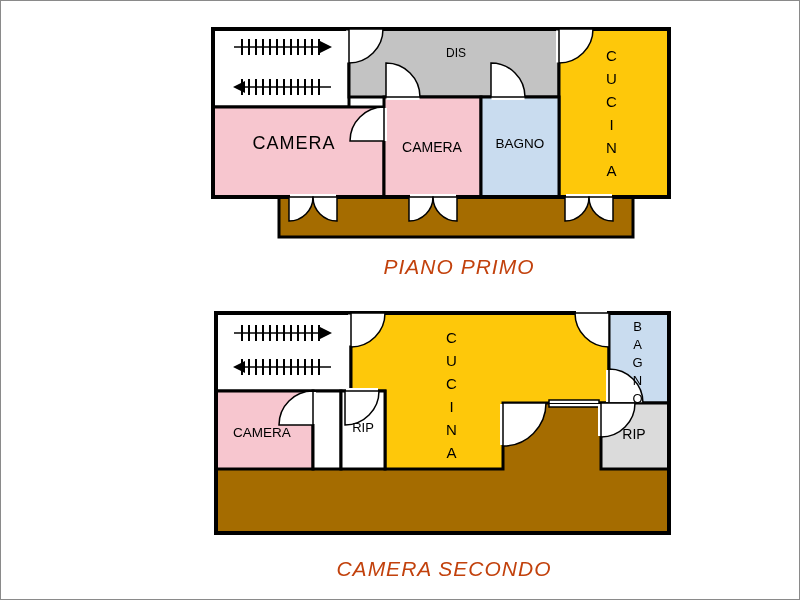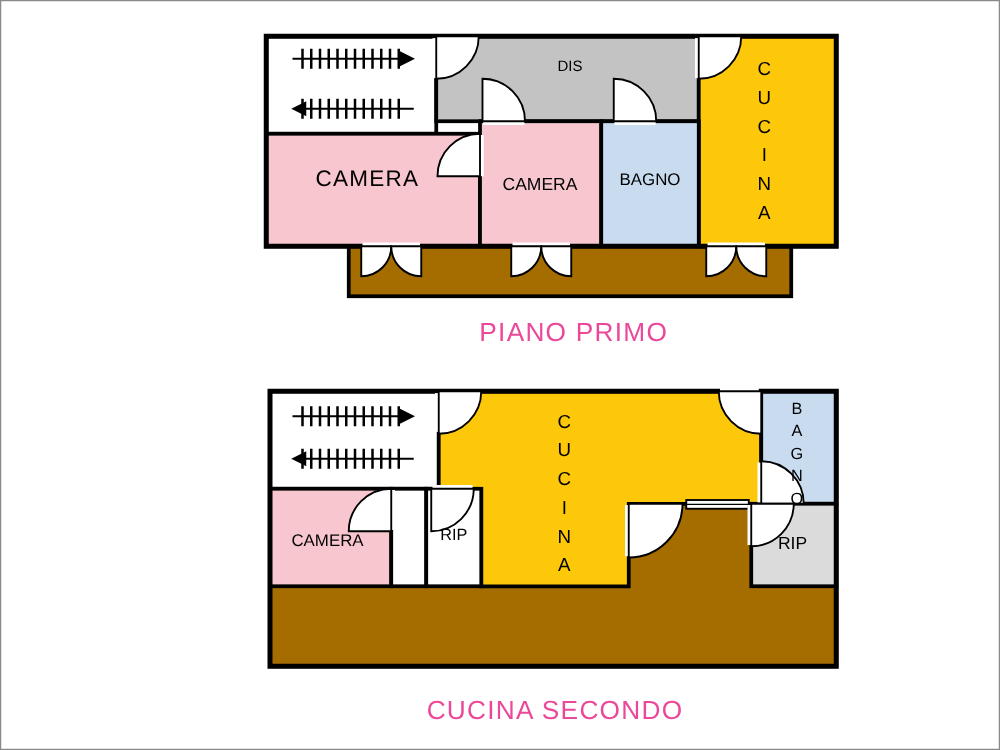--- a/index.html
+++ b/index.html
@@ -21,24 +21,25 @@
   }
   .vlbl {
     position:absolute;
     color:#000;
     writing-mode:vertical-lr;
     text-orientation:upright;
     line-height:1;
   }
   .title {
     position:absolute;
-    color:#ec4899;
+    color:#c2410c;
     text-align:center;
     font-size:21px;
     letter-spacing:1px;
+    font-style:italic;
   }
   .hatch { stroke:#000; stroke-width:16; stroke-dasharray:2 5; }
   .shaft { stroke:#000; stroke-width:1.6; }
   .wall  { stroke:#000; stroke-width:3; }
   .door  { fill:#ffffff; stroke:#000; stroke-width:1.5; }
   .gap   { fill:#ffffff; stroke:none; }
 </style>
 </head>
 <body>
 
@@ -140,15 +141,15 @@
   <div class="vlbl" style="left:603px; top:46px; font-size:15px; letter-spacing:6px;">CUCINA</div>
 
   <div class="title" style="left:298px; top:254px; width:320px;">PIANO PRIMO</div>
 
   <div class="vlbl" style="left:443px; top:328px; font-size:15px; letter-spacing:6px;">CUCINA</div>
   <div class="vlbl" style="left:630px; top:318px; font-size:13px; letter-spacing:3px;">BAGNO</div>
   <div class="lbl" style="left:216px; top:425px; width:90px; font-size:13.5px;">CAMERA</div>
   <div class="lbl" style="left:342px; top:420px; width:40px; font-size:13px;">RIP</div>
   <div class="lbl" style="left:604px; top:426px; width:58px; font-size:14px;">RIP</div>
 
-  <div class="title" style="left:283px; top:556px; width:320px;">CUCINA SECONDO</div>
+  <div class="title" style="left:283px; top:556px; width:320px;">CAMERA SECONDO</div>
 
 </div>
 
 </body></html>

